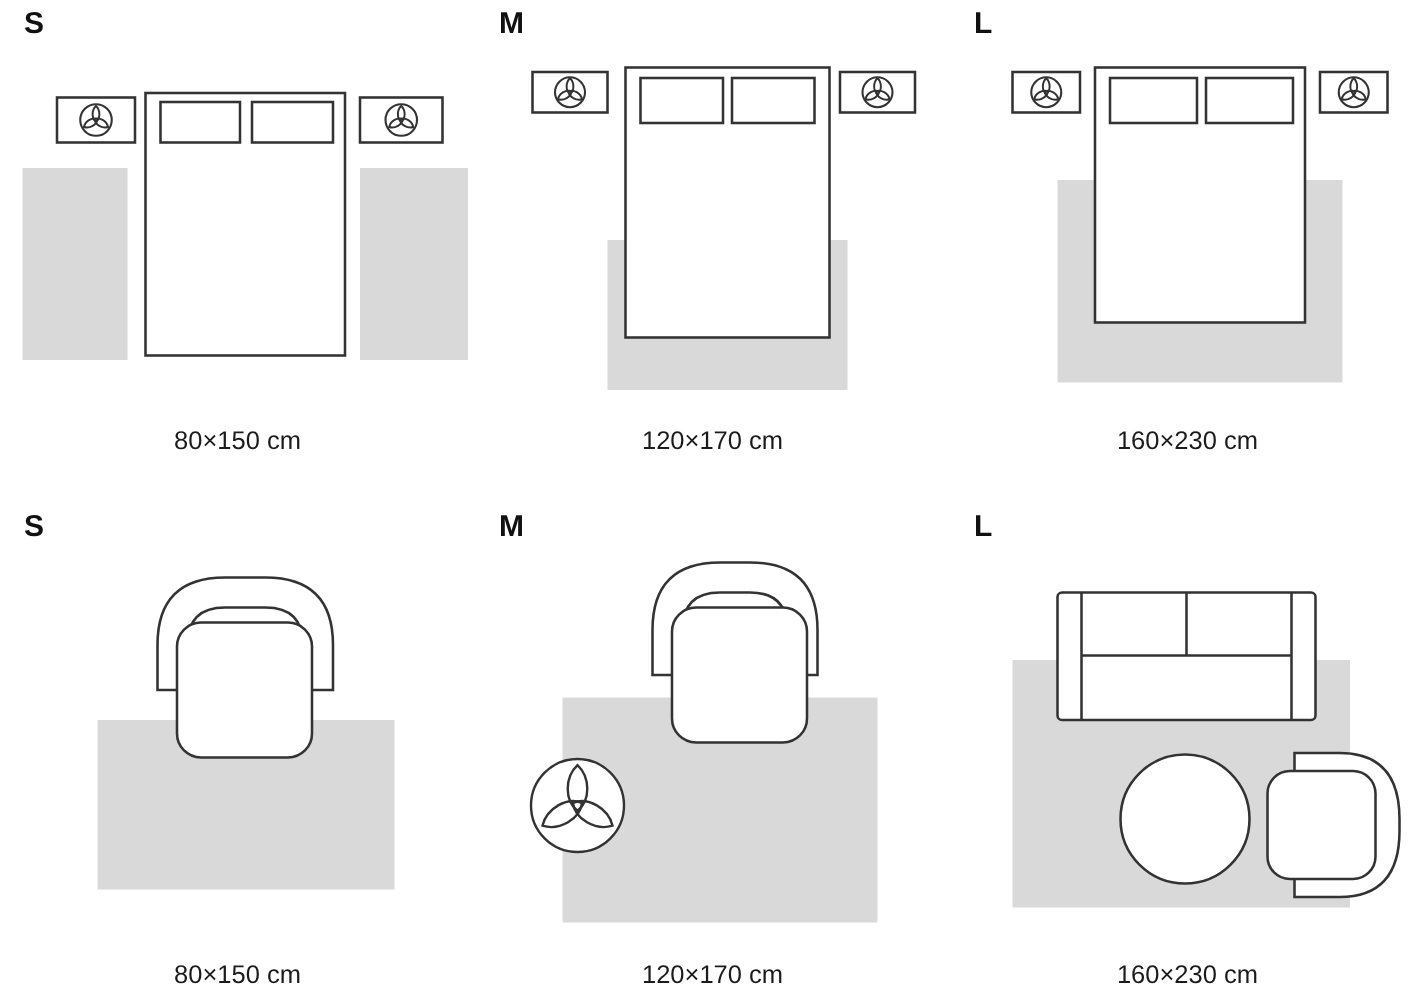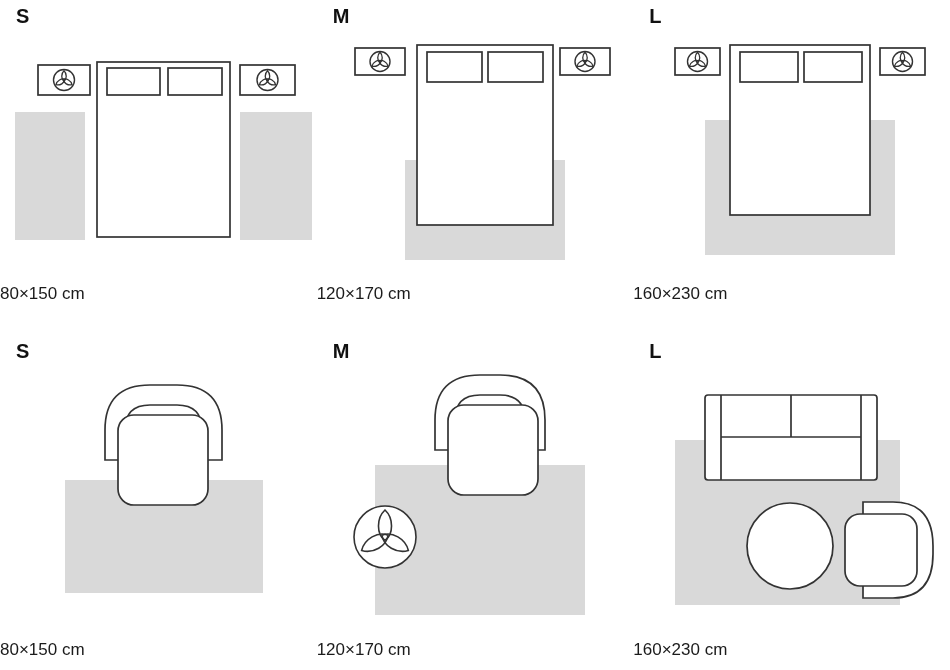--- a/index.html
+++ b/index.html
@@ -1,20 +1,20 @@
 <!DOCTYPE html>
 <html><head>
 <meta charset="utf-8">
 <style>
   html,body{margin:0;padding:0;background:#ffffff;font-family:"Liberation Sans",sans-serif;}
   .canvas{position:relative;width:950px;height:670px;background:#ffffff;overflow:hidden;}
   .grid{position:absolute;inset:0;display:grid;grid-template-columns:repeat(3,1fr);grid-template-rows:335px 335px;}
   .cell{position:relative;}
   .size-label{position:absolute;top:6px;left:16px;font-size:20px;font-weight:700;color:#111111;line-height:1;}
-  .dim{position:absolute;left:0;right:0;text-align:left;font-size:17px;color:#1b1b1b;}
+  .dim{position:absolute;left:0;right:0;text-align:center;font-size:17px;color:#1b1b1b;}
   .row1 .dim{top:284px;}
   .row2 .dim{top:305px;}
   svg.scene{position:absolute;left:0;top:0;width:316px;height:335px;display:block;}
   .furn{fill:#ffffff;stroke:#333333;stroke-width:1.7;}
   .rugshape{fill:#d9d9d9;stroke:none;}
   .line{stroke:#333333;stroke-width:1.7;fill:none;}
   .petal{fill:none;stroke:#333333;stroke-width:1.3;}
   .icon-circle{fill:#ffffff;stroke:#333333;stroke-width:1.4;}
 </style>
 </head>

